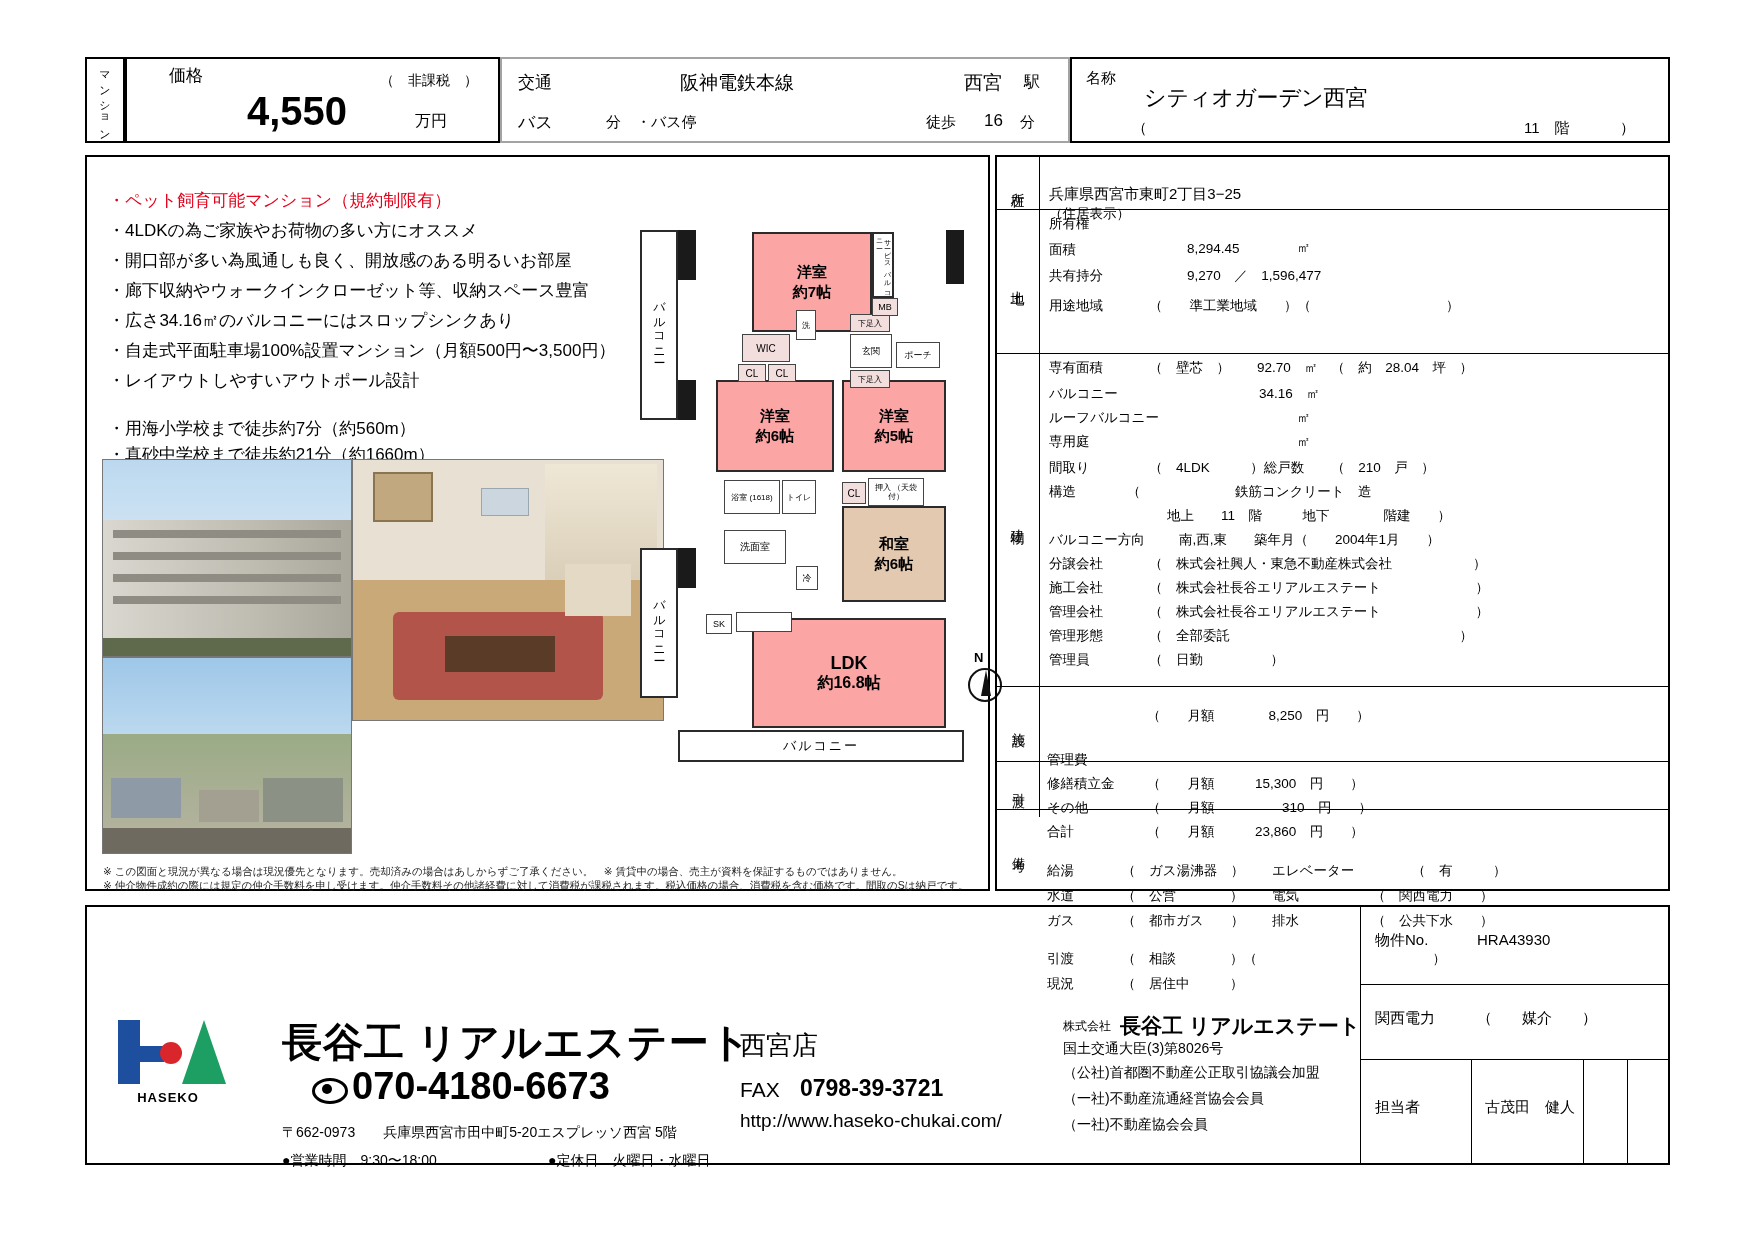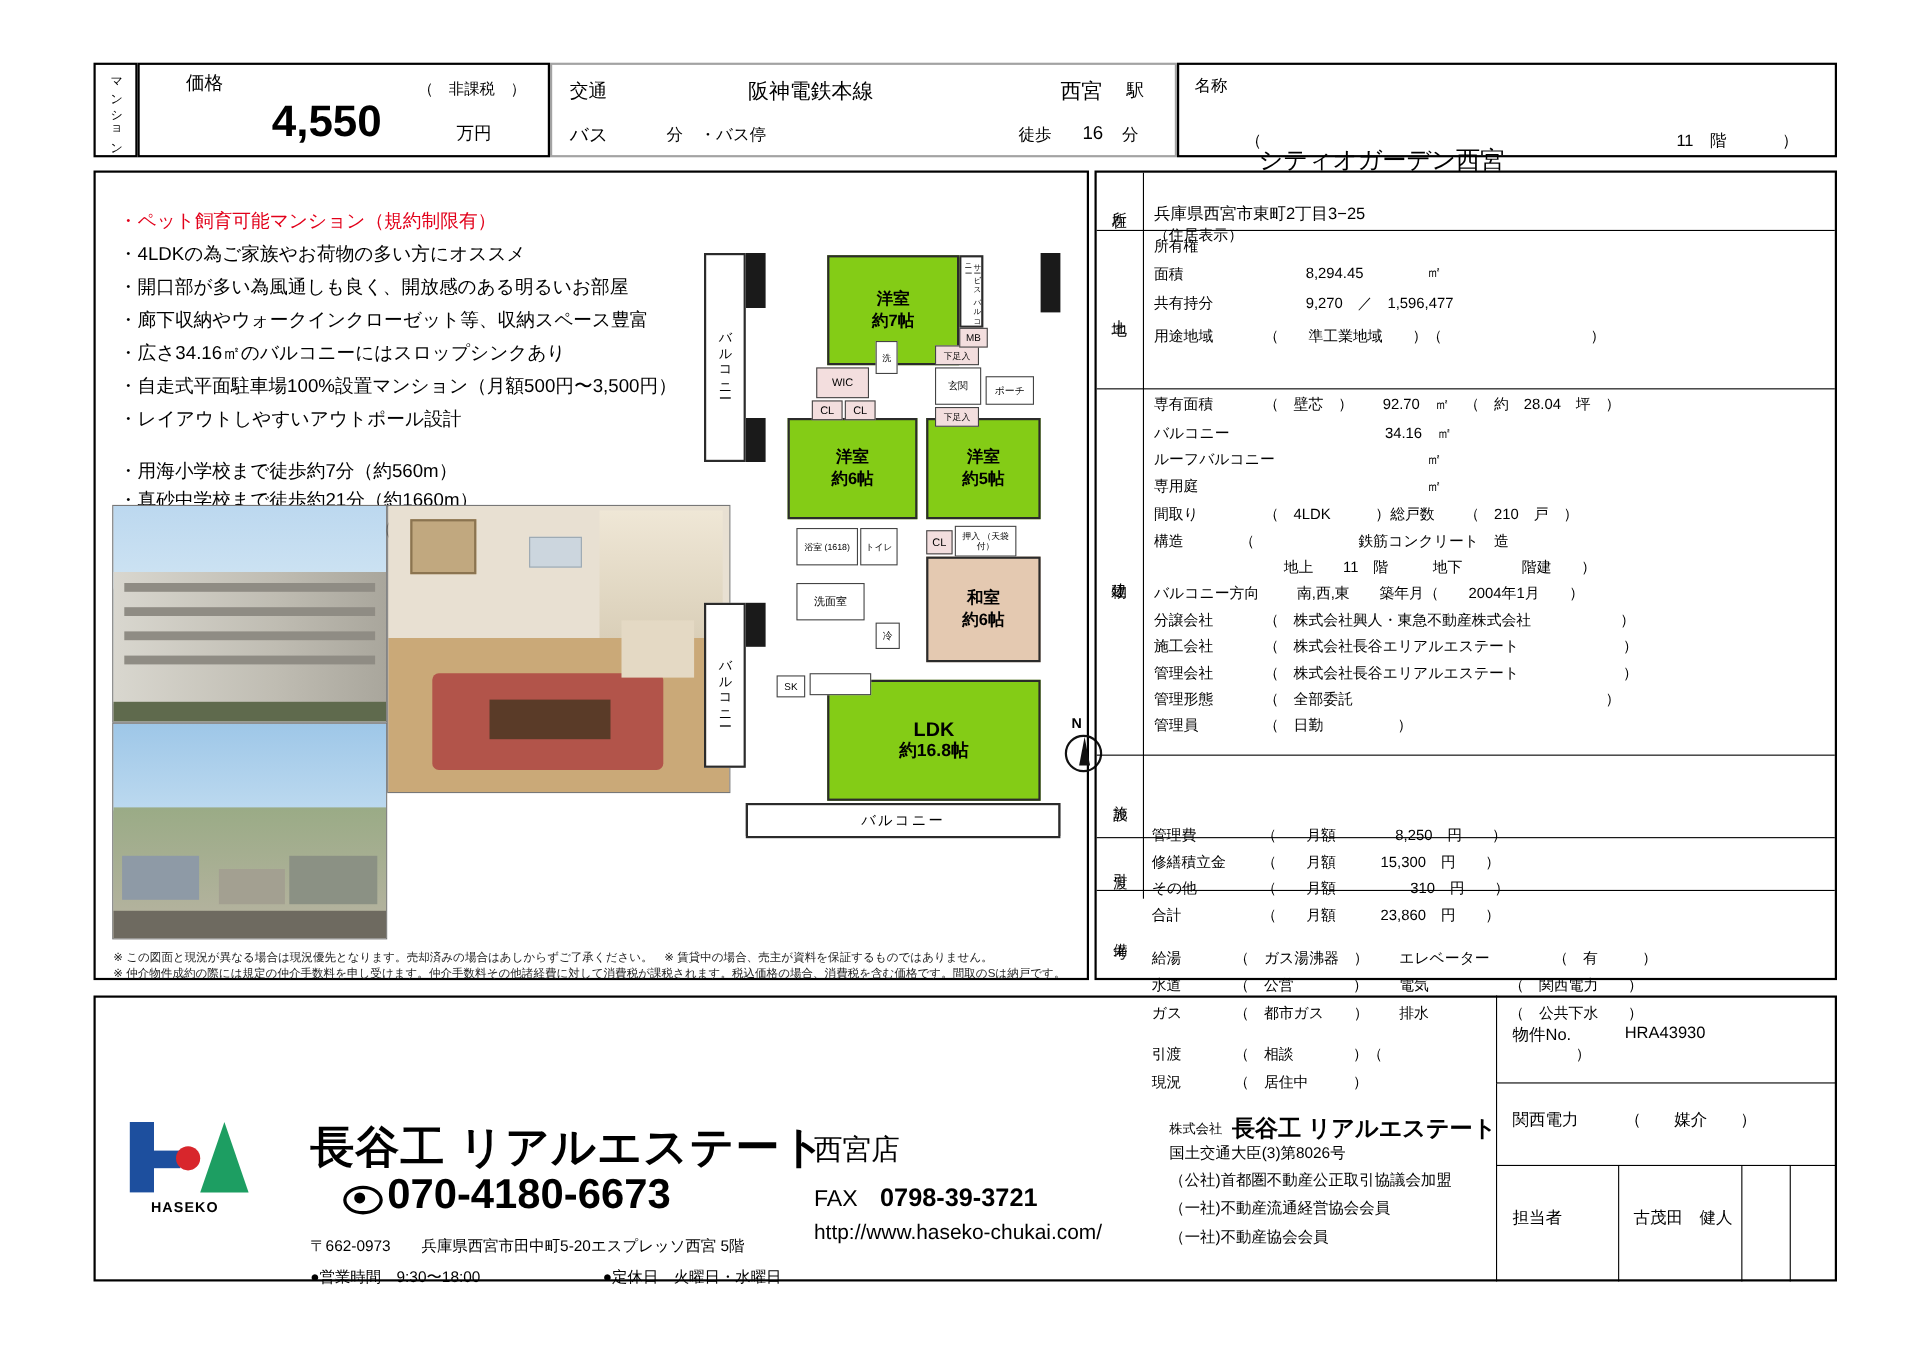--- a/index.html
+++ b/index.html
@@ -33,21 +33,21 @@
   .vline{position:absolute;top:0;bottom:0;width:0;border-left:1px solid #000;}
   .lab{font-size:13.5px;}
   .val{font-size:13.5px;}
 
   
   #bottomband{left:85px;top:905px;width:1585px;height:260px;border:2px solid #000;}
   .hname{font-size:13px;font-weight:bold;letter-spacing:1px;text-align:center;}
 
   
   #plan{position:absolute;left:700px;top:230px;width:300px;height:560px;}
-  .room{position:absolute;box-sizing:border-box;border:2px solid #2b2b2b;background:#84cc16;display:flex;align-items:center;justify-content:center;flex-direction:column;font-size:15px;font-weight:bold;line-height:20px;}
+  .room{position:absolute;box-sizing:border-box;border:2px solid #2b2b2b;background:#fca5a5;display:flex;align-items:center;justify-content:center;flex-direction:column;font-size:15px;font-weight:bold;line-height:20px;}
   .wall{position:absolute;background:#1a1a1a;}
   .small{position:absolute;box-sizing:border-box;border:1px solid #444;background:#f3dede;font-size:10px;display:flex;align-items:center;justify-content:center;}
   .white{background:#ffffff;}
   .balc{position:absolute;box-sizing:border-box;border:2px solid #2b2b2b;background:#ffffff;font-size:12px;display:flex;align-items:center;justify-content:center;}
 </style>
 </head>
 <body>
 
 <div class="page">
 
@@ -69,21 +69,21 @@
     <div class="t" style="left:522px;top:13px;font-size:16px;">駅</div>
     <div class="t" style="left:16px;top:52px;font-size:17px;">バス</div>
     <div class="t" style="left:104px;top:54px;font-size:15px;">分　・バス停</div>
     <div class="t" style="left:424px;top:54px;font-size:15px;">徒歩</div>
     <div class="t" style="left:482px;top:52px;font-size:17px;">16</div>
     <div class="t" style="left:518px;top:54px;font-size:15px;">分</div>
   </div>
 
   <div class="bx" id="name-cell">
     <div class="t" style="left:14px;top:10px;font-size:15px;">名称</div>
-    <div class="t" style="left:72px;top:24px;font-size:22px;margin-top:48px;">シティオガーデン西宮</div>
+    <div class="t" style="left:72px;top:24px;font-size:22px;">シティオガーデン西宮</div>
     <div class="t" style="left:60px;top:60px;font-size:15px;">（</div>
     <div class="t" style="left:452px;top:60px;font-size:15px;">11　階</div>
     <div class="t" style="left:548px;top:60px;font-size:15px;">）</div>
   </div>
 
   <div class="bx" id="leftpanel"></div>
 
   <div class="t bullet red" style="left:108px;top:186px;">・ペット飼育可能マンション（規約制限有）</div>
   <div class="t bullet" style="left:108px;top:216px;">・4LDKの為ご家族やお荷物の多い方にオススメ</div>
   <div class="t bullet" style="left:108px;top:246px;">・開口部が多い為風通しも良く、開放感のある明るいお部屋</div>
@@ -260,21 +260,21 @@
     <div class="t val" style="left:152px;top:446px;">（　株式会社長谷エリアルエステート　　　　　　　）</div>
     <div class="t lab" style="left:52px;top:470px;">管理形態</div>
     <div class="t val" style="left:152px;top:470px;">（　全部委託　　　　　　　　　　　　　　　　　）</div>
     <div class="t lab" style="left:52px;top:494px;">管理員</div>
     <div class="t val" style="left:152px;top:494px;">（　日勤　　　　　）</div>
 
     <div class="t lab" style="left:52px;top:-9999px;"></div>
   </div>
 
   <div class="t lab" style="left:1047px;top:751px;">管理費</div>
-  <div class="t val" style="left:1147px;top:751px;">（　　月額　　　　8,250　円　　）</div>
+  <div class="t val" style="left:1147px;top:707px;">（　　月額　　　　8,250　円　　）</div>
   <div class="t lab" style="left:1047px;top:775px;">修繕積立金</div>
   <div class="t val" style="left:1147px;top:775px;">（　　月額　　　15,300　円　　）</div>
   <div class="t lab" style="left:1047px;top:799px;">その他</div>
   <div class="t val" style="left:1147px;top:799px;">（　　月額　　　　　310　円　　）</div>
   <div class="t lab" style="left:1047px;top:823px;">合計</div>
   <div class="t val" style="left:1147px;top:823px;">（　　月額　　　23,860　円　　）</div>
 
   <div class="t lab" style="left:1047px;top:862px;">給湯</div>
   <div class="t val" style="left:1122px;top:862px;">（　ガス湯沸器　）</div>
   <div class="t val" style="left:1272px;top:862px;">エレベーター</div>

